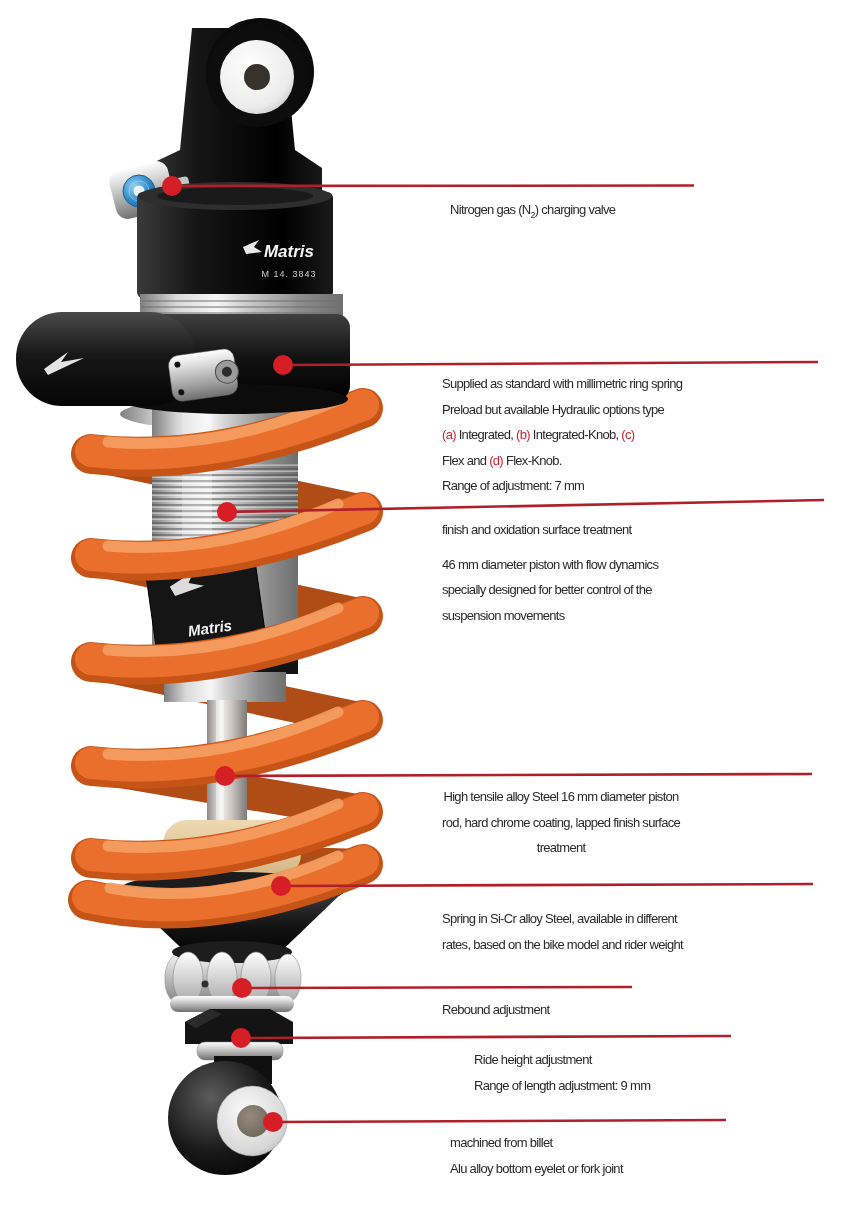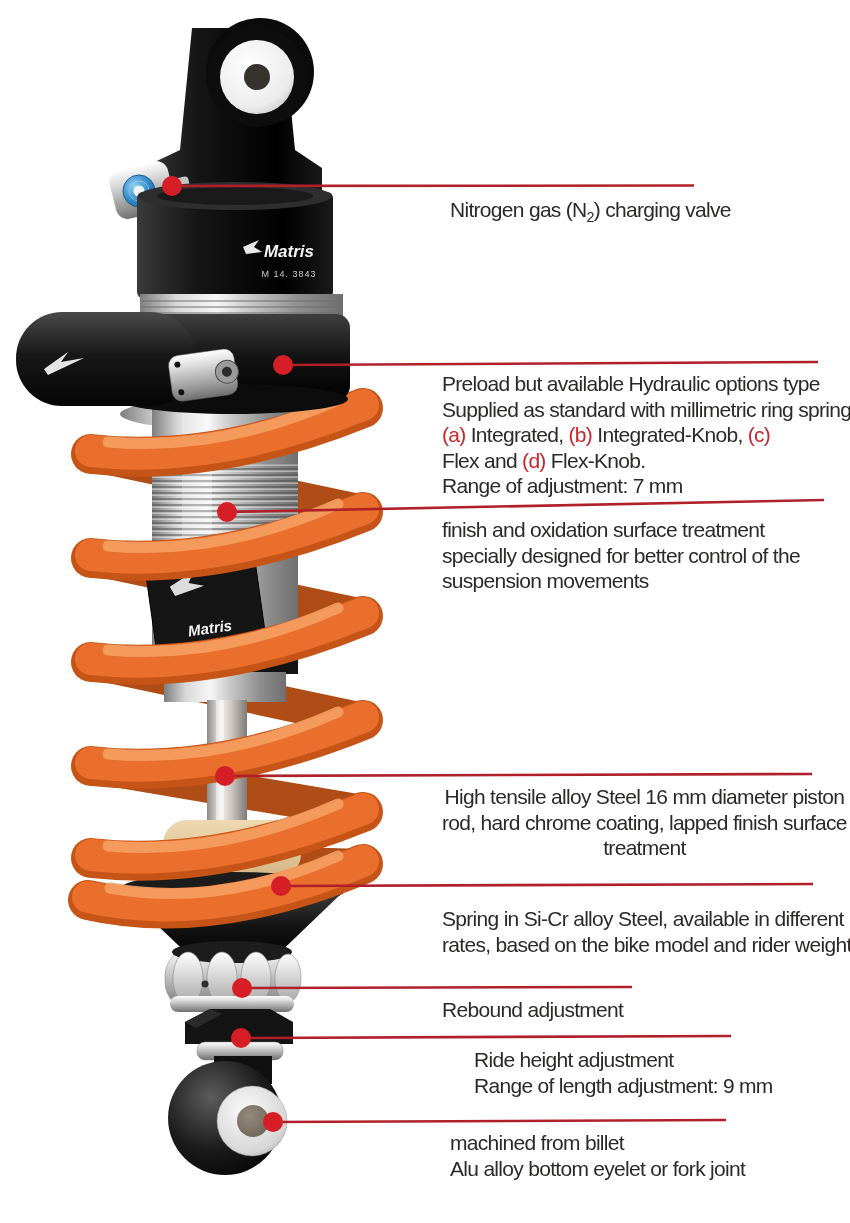--- a/index.html
+++ b/index.html
@@ -2,21 +2,21 @@
 <html><head>
 <meta charset="utf-8">
 <style>
   html,body{margin:0;padding:0;}
   body{
     width:850px;height:1223px;position:relative;background:#ffffff;
     font-family:"Liberation Sans", sans-serif;overflow:hidden;
   }
   #shock-svg{position:absolute;left:0;top:0;z-index:1;}
   .callout{
-    position:absolute;z-index:2;color:#2b2a29;font-size:21px;
+    position:absolute;z-index:2;color:#2b2a29;font-size:13px;
     line-height:25.5px;letter-spacing:-0.7px;white-space:nowrap;
   }
   .callout .red{color:#c9252c;}
   .callout sub{font-size:0.68em;}
   .para-gap{margin-top:9px;}
   .coilBase{stroke:#c65417;stroke-width:40;fill:none;stroke-linecap:round;}
   .coilMid{stroke:#ea6f2c;stroke-width:32;fill:none;stroke-linecap:round;}
   .coilHi{stroke:#f59e63;stroke-width:11;fill:none;stroke-linecap:round;opacity:.9;}
   .coilBack{stroke:#b04c15;stroke-width:34;fill:none;stroke-linecap:round;}
   .redline{stroke:#b0202a;stroke-width:2.6;}
@@ -259,29 +259,30 @@
     <line class="redline" x1="273" y1="1122" x2="726" y2="1120"></line>
     <circle class="reddot" cx="273" cy="1122" r="10"></circle>
   </g>
 </svg>
 
 <div class="callout" style="left:450px;top:197px;">
   <div><span>Nitrogen gas (N</span><sub>2</sub><span>) charging valve</span></div>
 </div>
 
 <div class="callout" style="left:442px;top:371px;">
+  <div>Supplied as standard with millimetric ring spring</div>
   <div>Preload but available Hydraulic options type</div>
-  <div>Supplied as standard with millimetric ring spring</div>
   <div><span class="red">(a)</span><span> Integrated, </span><span class="red">(b)</span><span> Integrated-Knob, </span><span class="red">(c)</span></div>
   <div><span>Flex and </span><span class="red">(d)</span><span> Flex-Knob.</span></div>
   <div>Range of adjustment: 7 mm</div>
 </div>
 
 <div class="callout" style="left:442px;top:517px;">
   <div>finish and oxidation surface treatment</div>
+  <div class="para-gap">46 mm diameter piston with flow dynamics</div>
   <div>specially designed for better control of the</div>
   <div>suspension movements</div>
 </div>
 
 <div class="callout" style="left:442px;top:784px;text-align:center;">
   <div>High tensile alloy Steel 16 mm diameter piston</div>
   <div>rod, hard chrome coating, lapped finish surface</div>
   <div>treatment</div>
 </div>
 

